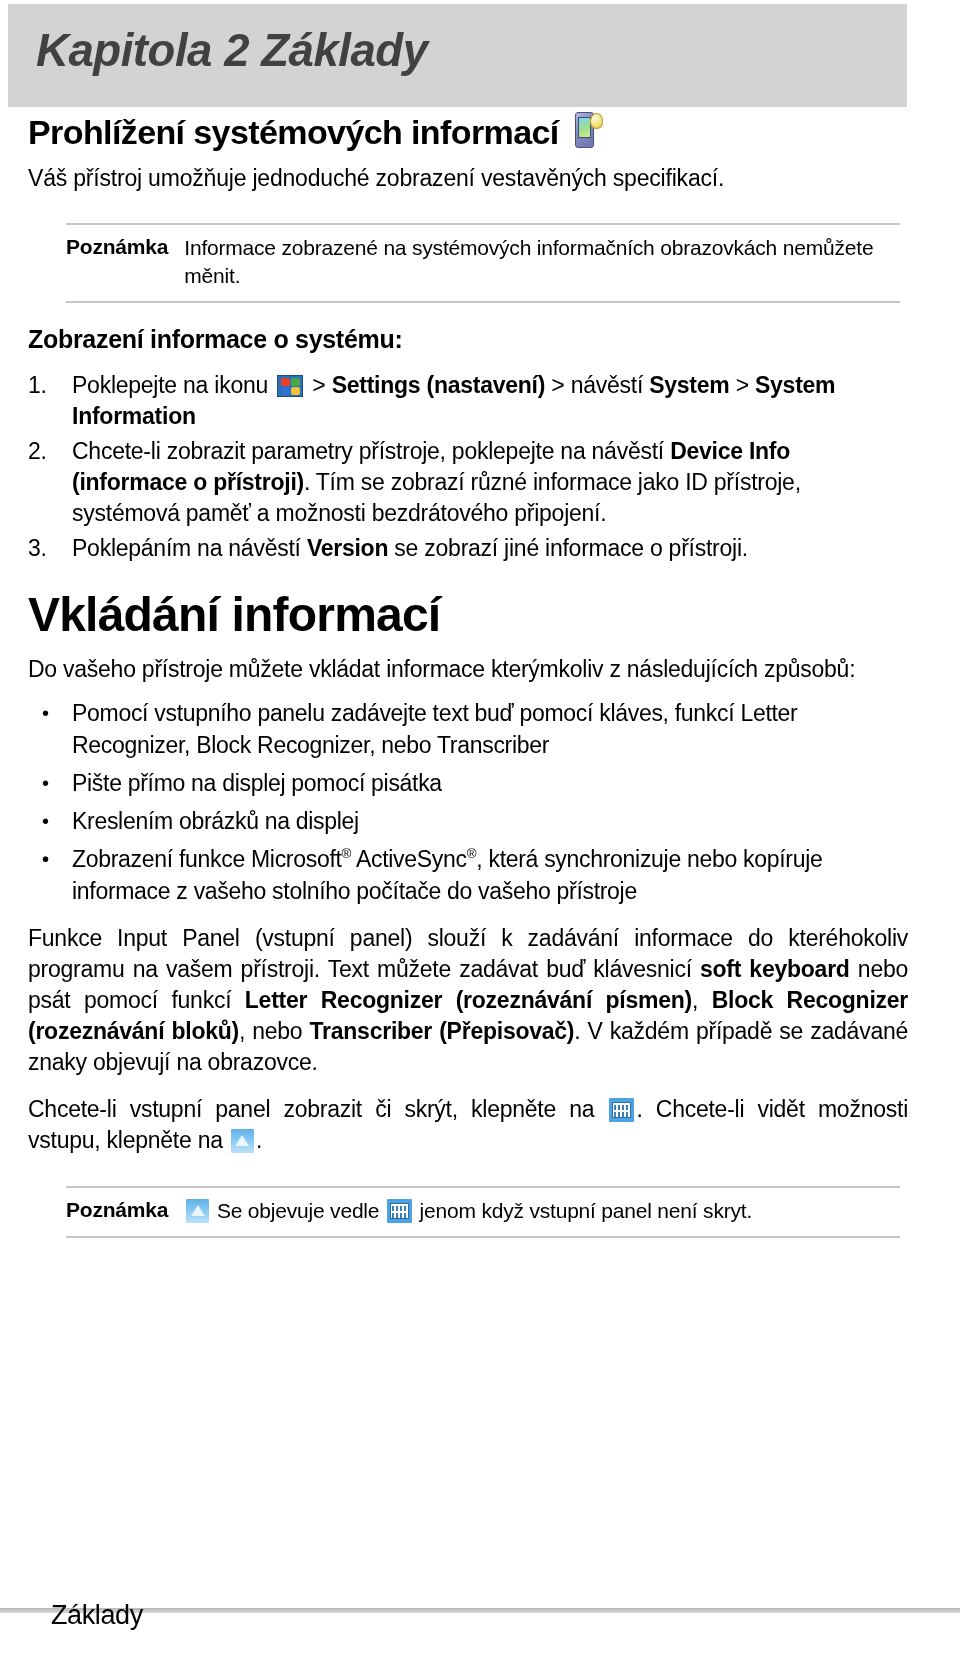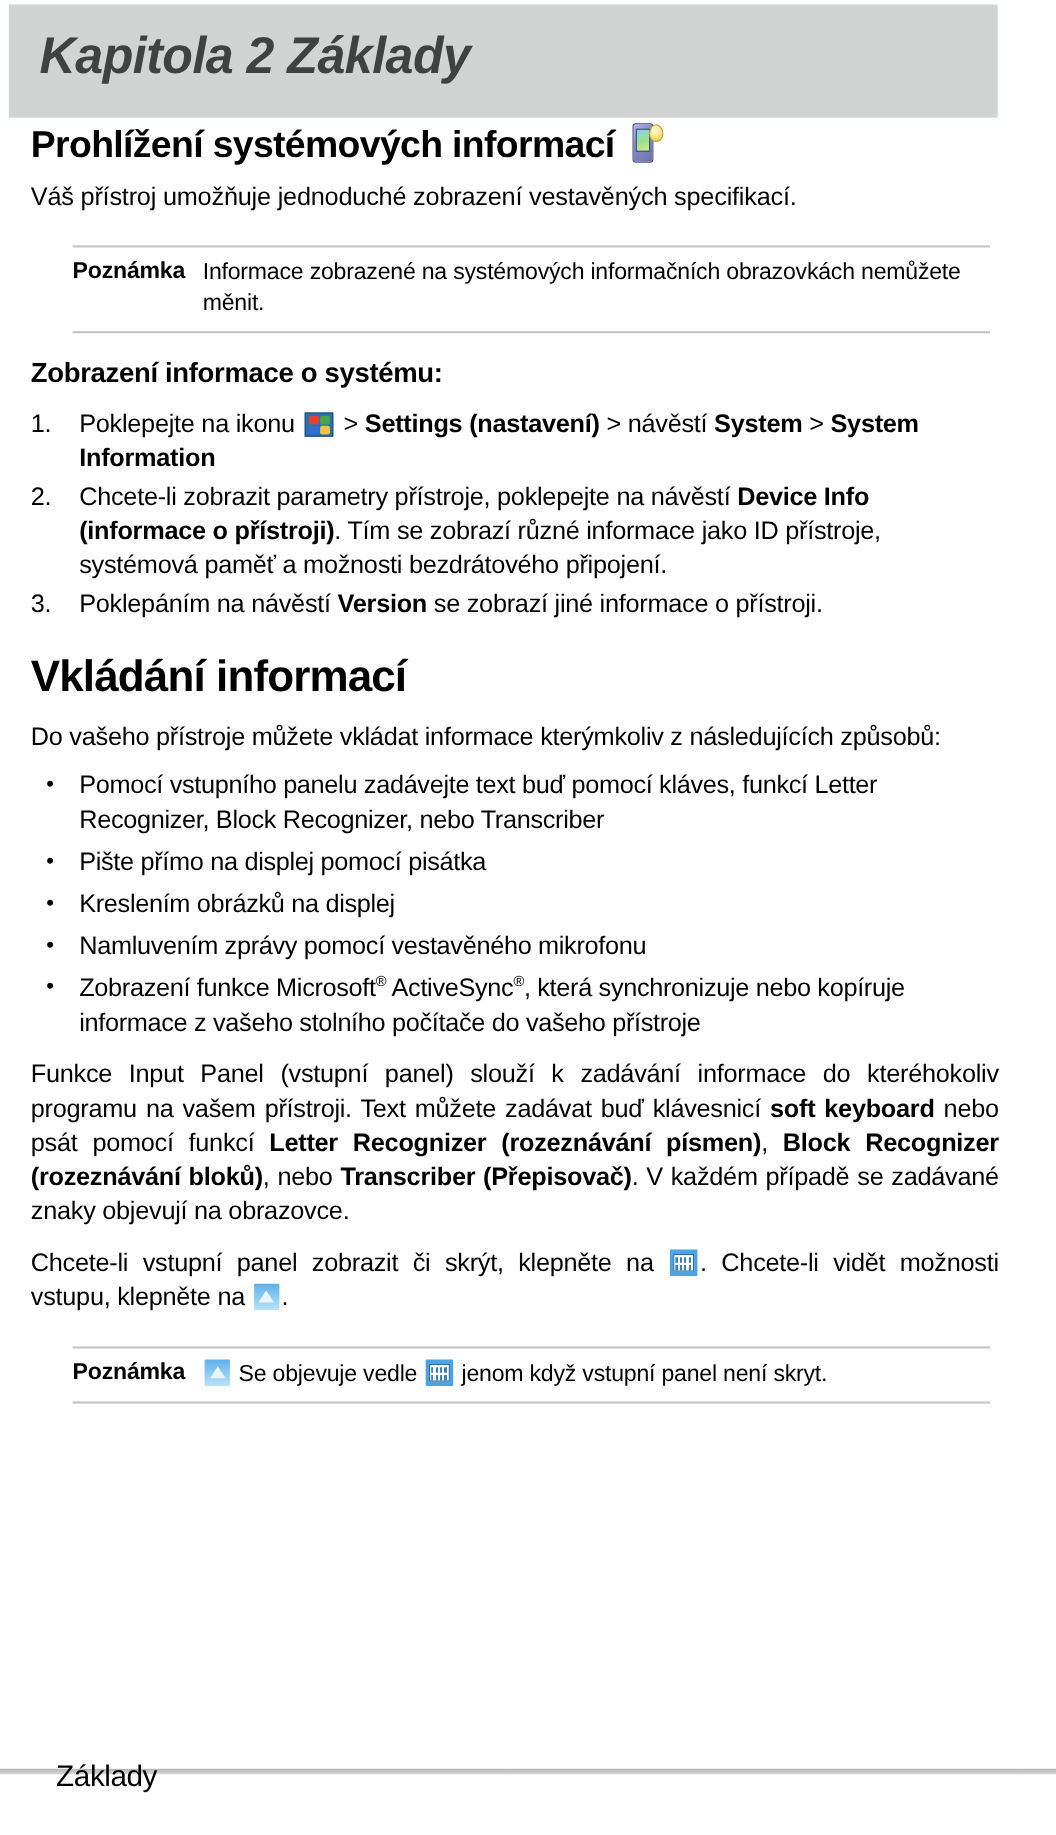--- a/index.html
+++ b/index.html
@@ -124,21 +124,21 @@
     left: 0;
     top: 0;
     width: 32px;
     text-align: left;
     font-size: 23px;
   }
 
   
   h2.big-heading {
     margin: 28px 0 0 0;
-    font-size: 40px;
+    font-size: 48px;
     font-weight: bold;
     letter-spacing: -0.8px;
     line-height: 46px;
   }
   h2.big-heading.cond {
     font-size: 38px;
     letter-spacing: -0.9px;
   }
 
   p.para {
@@ -370,21 +370,21 @@
       <li>
         <span class="dot">•</span><span>Pomocí vstupního panelu zadávejte text buď pomocí kláves, funkcí Letter Recognizer, Block Recognizer, nebo Transcriber</span>
       </li>
       <li>
         <span class="dot">•</span><span>Pište přímo na displej pomocí pisátka</span>
       </li>
       <li>
         <span class="dot">•</span><span>Kreslením obrázků na displej</span>
       </li>
       <li>
-        <span class="dot">•</span><span>Namluvením zprávy pomocí vestavěného mikrofonu</span>
+        <span class="dot">•</span>
       </li>
       <li>
         <span class="dot">•</span><span>Zobrazení funkce Microsoft</span><sup class="reg">®</sup><span> ActiveSync</span><sup class="reg">®</sup><span>, která synchronizuje nebo kopíruje informace z vašeho stolního počítače do vašeho přístroje</span>
       </li>
     </ul>
 
 
     <p class="para justify"><span>Funkce Input Panel (vstupní panel) slouží k zadávání informace do kteréhokoliv programu na vašem přístroji. Text můžete zadávat buď klávesnicí </span><b>soft keyboard</b><span> nebo psát pomocí funkcí </span><b>Letter Recognizer (rozeznávání písmen)</b><span>, </span><b>Block Recognizer (rozeznávání bloků)</b><span>, nebo </span><b>Transcriber (Přepisovač)</b><span>. V každém případě se zadávané znaky objevují na obrazovce.</span></p>
 
     <p class="para justify"><span>Chcete-li vstupní panel zobrazit či skrýt, klepněte na </span><span class="icon-keyboard"><span class="kb"></span></span><span>. Chcete-li vidět možnosti vstupu, klepněte na </span><span class="icon-arrow"></span><span>.</span></p>

